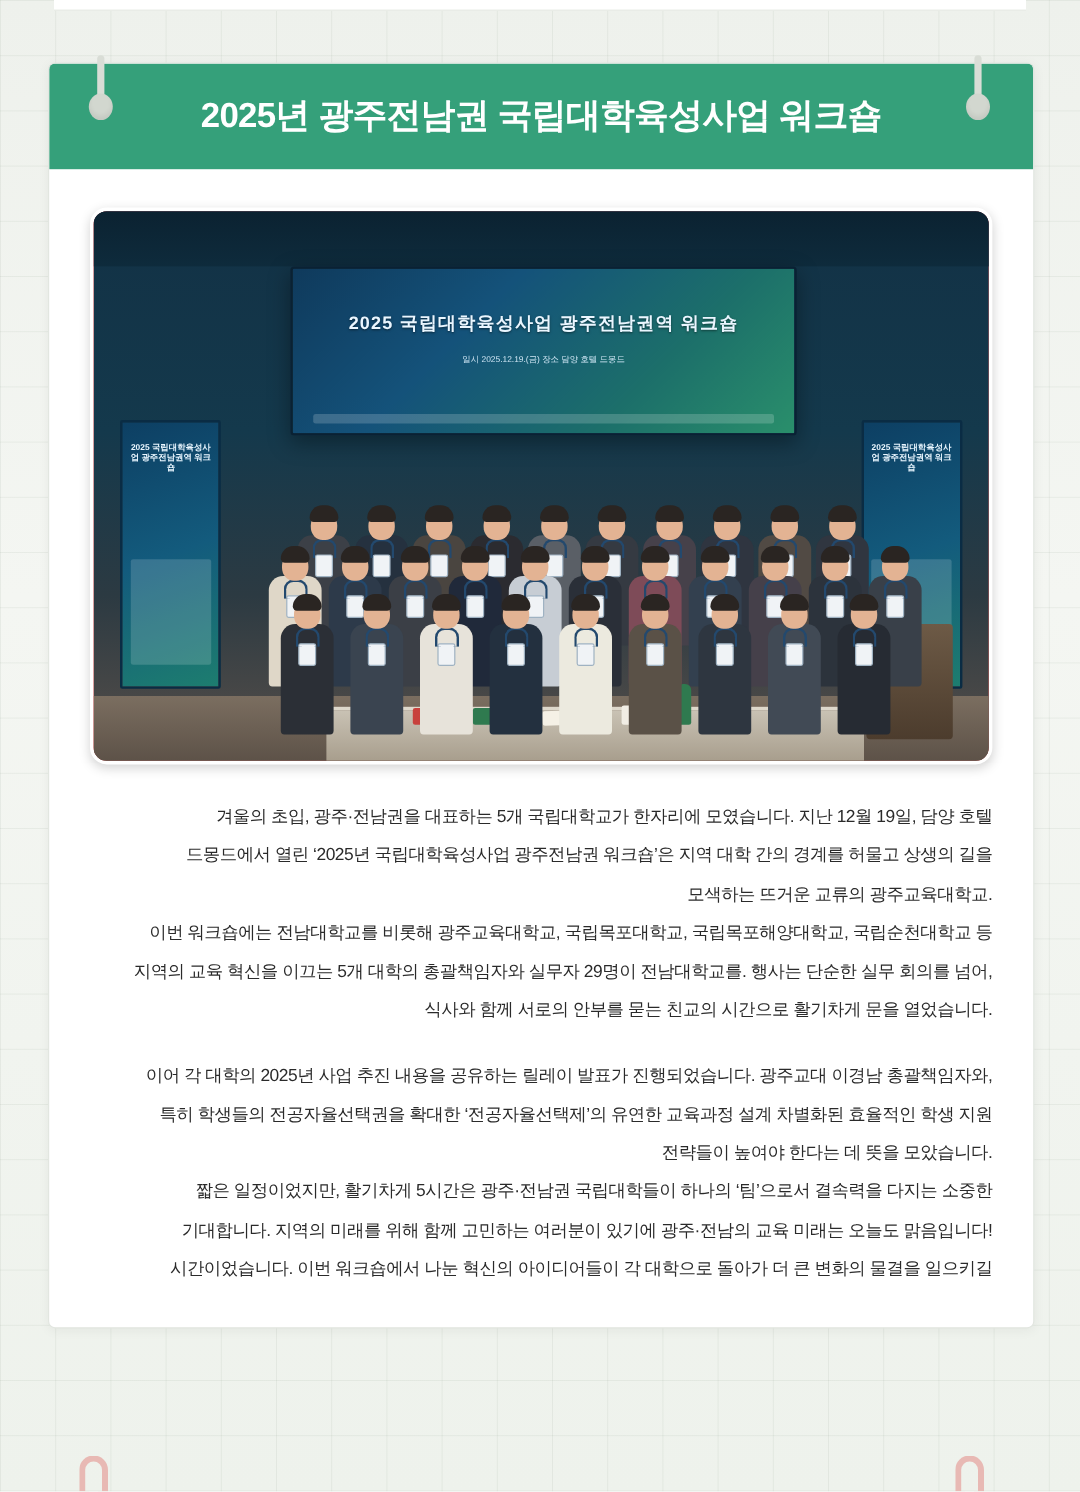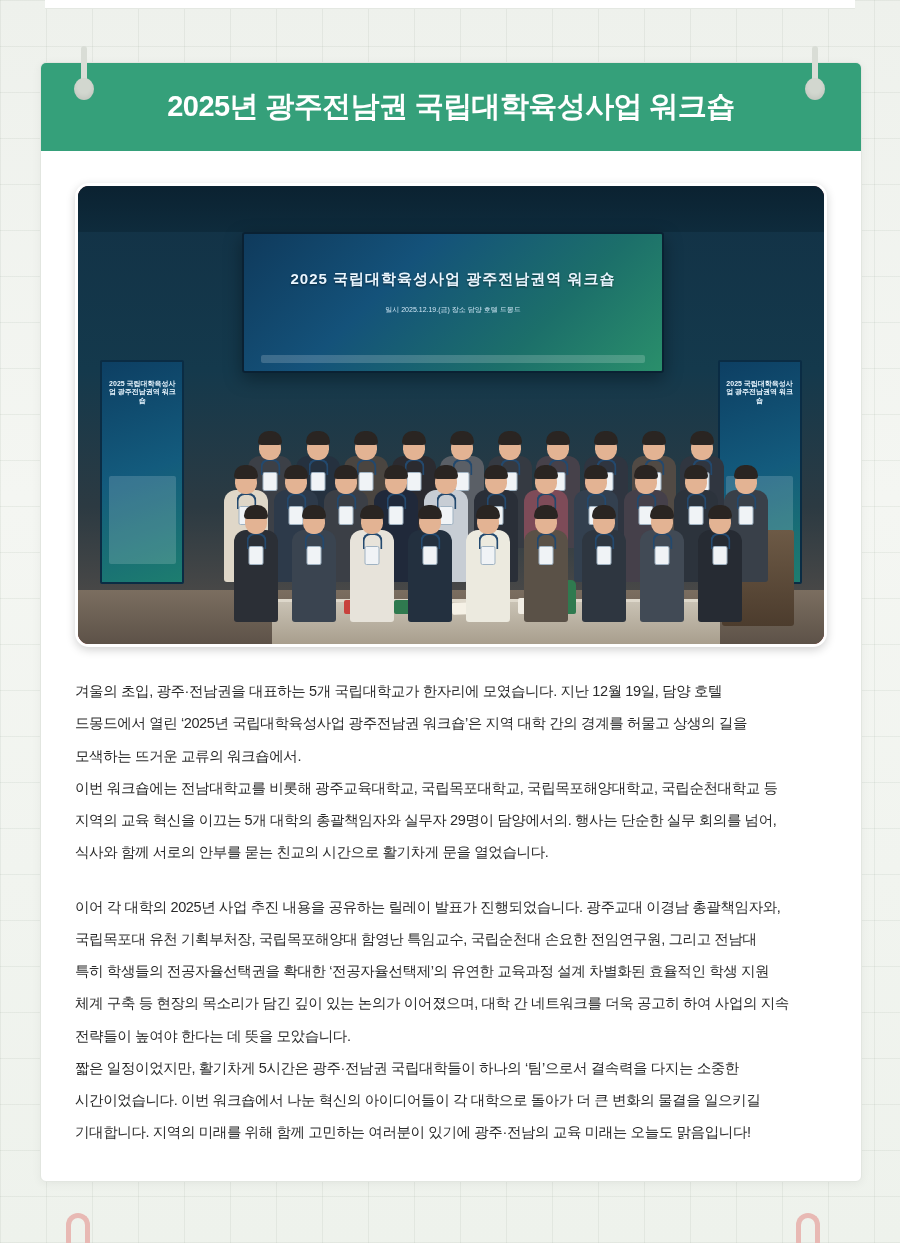--- a/index.html
+++ b/index.html
@@ -91,21 +91,21 @@
     border-radius: 14px 14px 0 0;
     box-sizing: border-box;
   }
   .hook-left  { left: 66px; }
   .hook-right { left: 796px; }
 
   
   .card {
     position: absolute;
     left: 40px;
-    top: 62px;
+    top: 52px;
     width: 820px;
     background: #ffffff;
     border: 1px solid #e2e6e0;
     border-radius: 6px;
     box-shadow: 0 2px 10px rgba(0,0,0,0.05);
     z-index: 4;
     overflow: hidden;
   }
 
   .card-header {
@@ -273,21 +273,21 @@
   .row-back  { bottom: 96px; }
   .row-mid   { bottom: 62px; }
   .row-front { bottom: 22px; }
 
   
   .body-text {
     padding: 30px 34px 34px 34px;
     color: #2a2a2a;
     font-size: 14.5px;
     line-height: 1.95;
-    text-align: left;
+    text-align: right;
     letter-spacing: -0.4px;
   }
   .para { margin: 0; }
   .para + .para { margin-top: 4px; }
   .para-gap { height: 26px; }
 </style>
 </head>
 <body>
 
 <div class="bg-wash"></div>
@@ -551,33 +551,31 @@
       <div class="obj greenbox" style="left:316px;"></div>
       <div class="obj paper" style="left:374px;"></div>
       <div class="obj cup" style="left:440px;"></div>
       <div class="obj bottle" style="left:486px;"></div>
     </div>
   </div>
 
   <div class="body-text">
     <p class="para">겨울의 초입, 광주·전남권을 대표하는 5개 국립대학교가 한자리에 모였습니다. 지난 12월 19일, 담양 호텔</p>
     <p class="para">드몽드에서 열린 ‘2025년 국립대학육성사업 광주전남권 워크숍’은 지역 대학 간의 경계를 허물고 상생의 길을</p>
-    <p class="para">모색하는 뜨거운 교류의 워크숍에서.</p>
+    <p class="para">모색하는 뜨거운 교류의 광주교육대학교.</p>
     <p class="para">이번 워크숍에는 전남대학교를 비롯해 광주교육대학교, 국립목포대학교, 국립목포해양대학교, 국립순천대학교 등</p>
-    <p class="para">지역의 교육 혁신을 이끄는 5개 대학의 총괄책임자와 실무자 29명이 담양에서의. 행사는 단순한 실무 회의를 넘어,</p>
+    <p class="para">지역의 교육 혁신을 이끄는 5개 대학의 총괄책임자와 실무자 29명이 전남대학교를. 행사는 단순한 실무 회의를 넘어,</p>
     <p class="para">식사와 함께 서로의 안부를 묻는 친교의 시간으로 활기차게 문을 열었습니다.</p>
 
     <div class="para-gap"></div>
 
     <p class="para">이어 각 대학의 2025년 사업 추진 내용을 공유하는 릴레이 발표가 진행되었습니다. 광주교대 이경남 총괄책임자와,</p>
-    <p class="para">국립목포대 유천 기획부처장, 국립목포해양대 함영난 특임교수, 국립순천대 손요한 전임연구원, 그리고 전남대</p>
     <p class="para">특히 학생들의 전공자율선택권을 확대한 ‘전공자율선택제’의 유연한 교육과정 설계 차별화된 효율적인 학생 지원</p>
-    <p class="para">체계 구축 등 현장의 목소리가 담긴 깊이 있는 논의가 이어졌으며, 대학 간 네트워크를 더욱 공고히 하여 사업의 지속</p>
     <p class="para">전략들이 높여야 한다는 데 뜻을 모았습니다.</p>
     <p class="para">짧은 일정이었지만, 활기차게 5시간은 광주·전남권 국립대학들이 하나의 ‘팀’으로서 결속력을 다지는 소중한</p>
+    <p class="para">기대합니다. 지역의 미래를 위해 함께 고민하는 여러분이 있기에 광주·전남의 교육 미래는 오늘도 맑음입니다!</p>
     <p class="para">시간이었습니다. 이번 워크숍에서 나눈 혁신의 아이디어들이 각 대학으로 돌아가 더 큰 변화의 물결을 일으키길</p>
-    <p class="para">기대합니다. 지역의 미래를 위해 함께 고민하는 여러분이 있기에 광주·전남의 교육 미래는 오늘도 맑음입니다!</p>
   </div>
 
 </div>
 
 <div class="hook hook-left"></div>
 <div class="hook hook-right"></div>
 
 </body></html>

